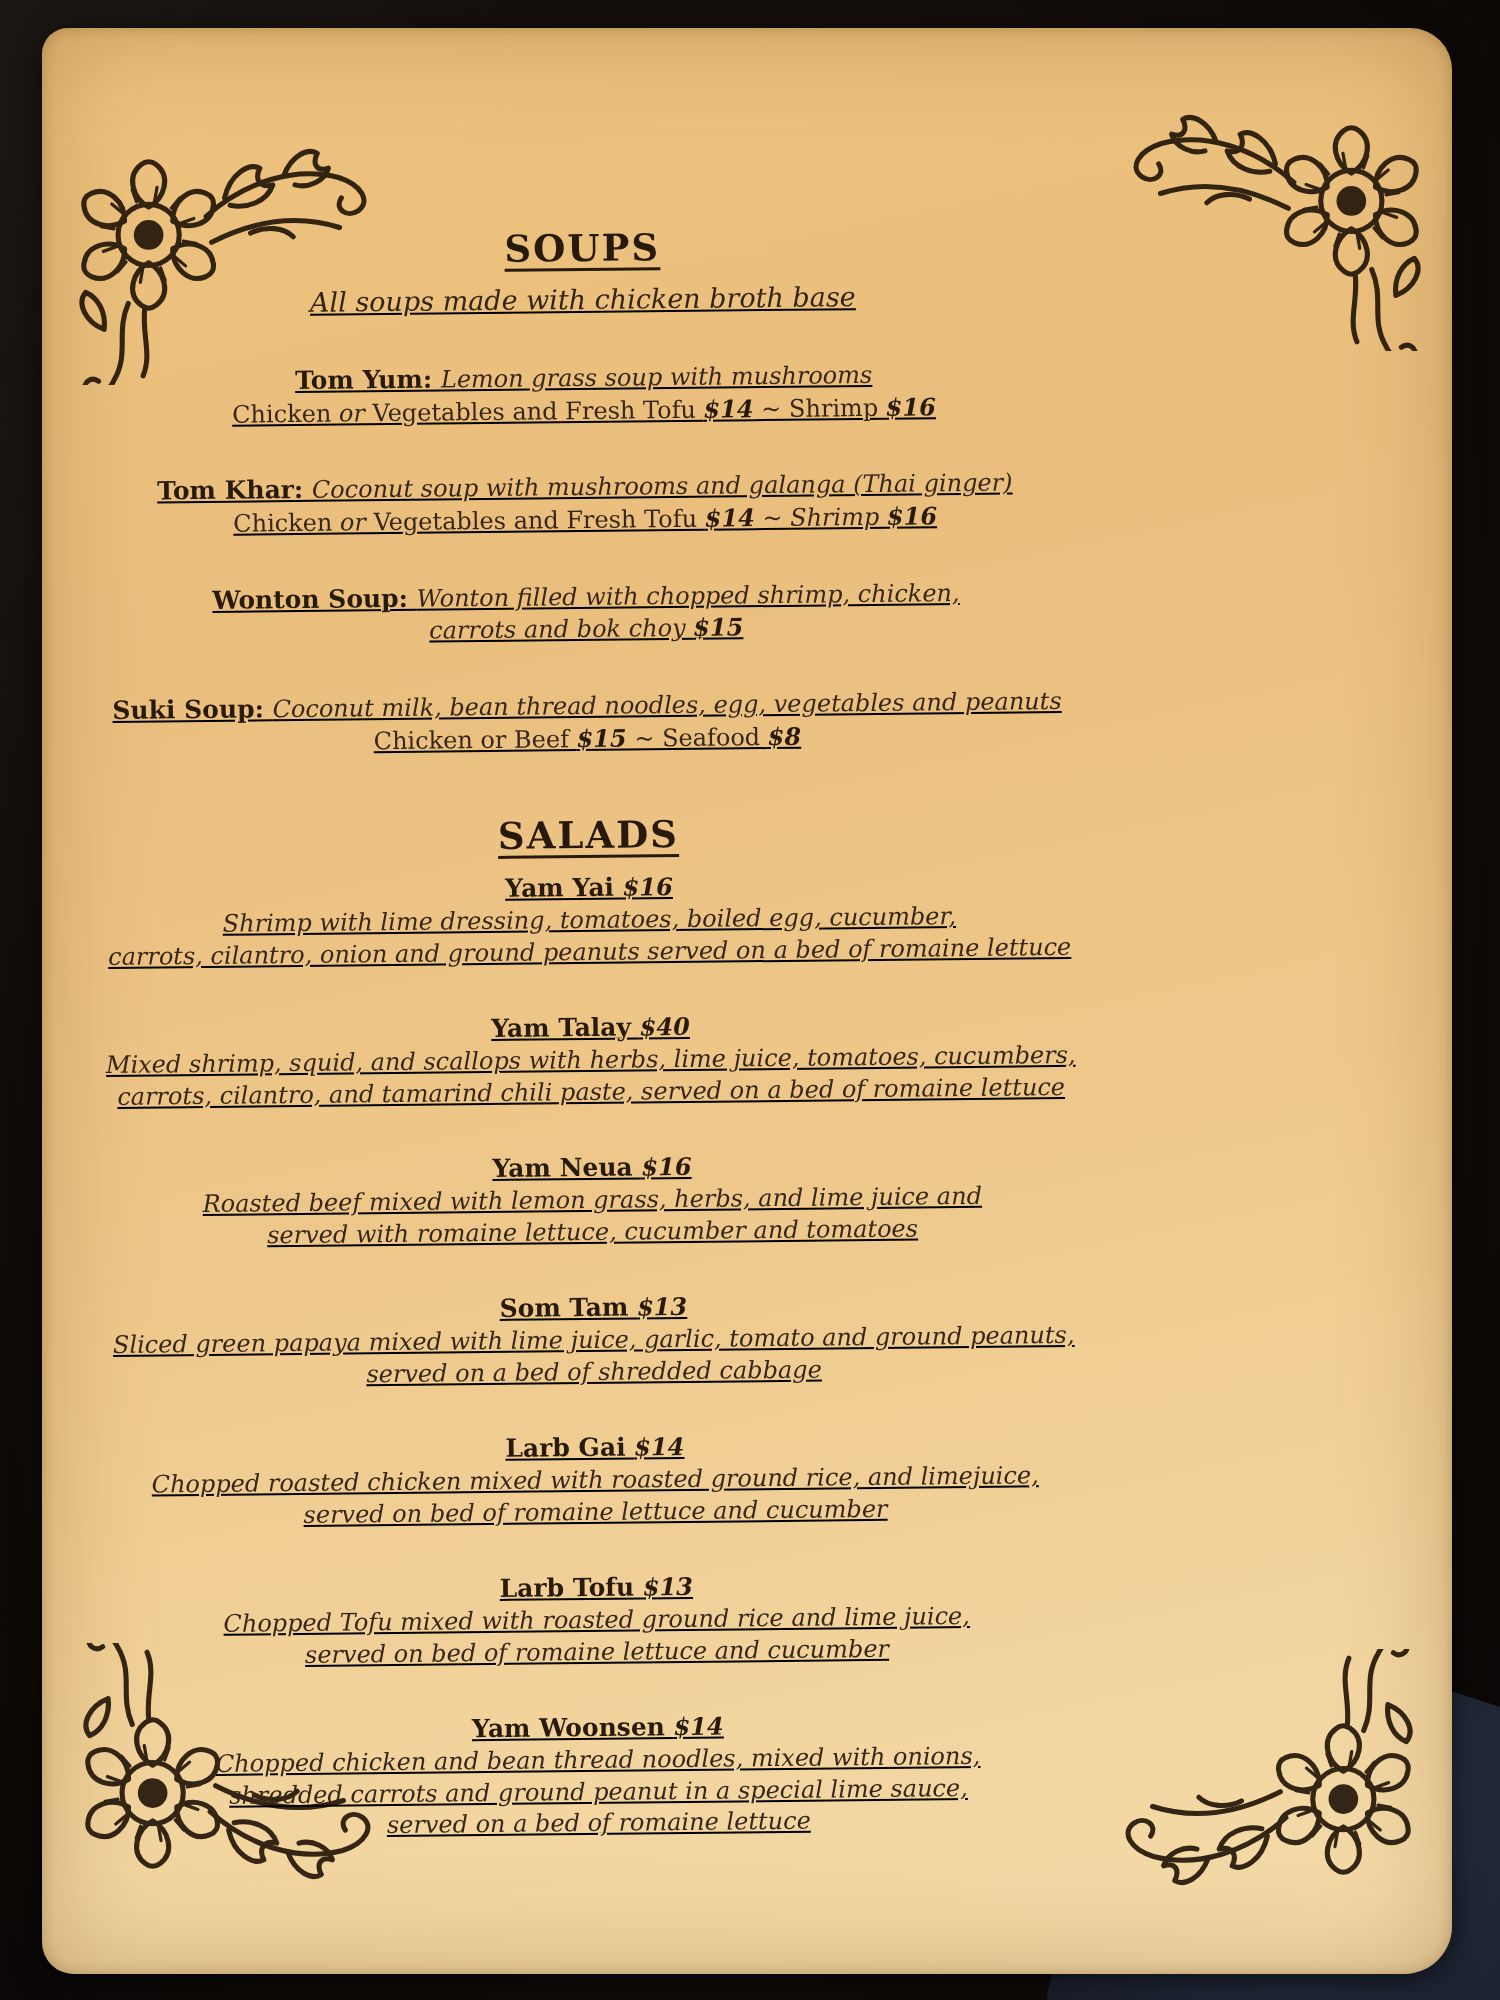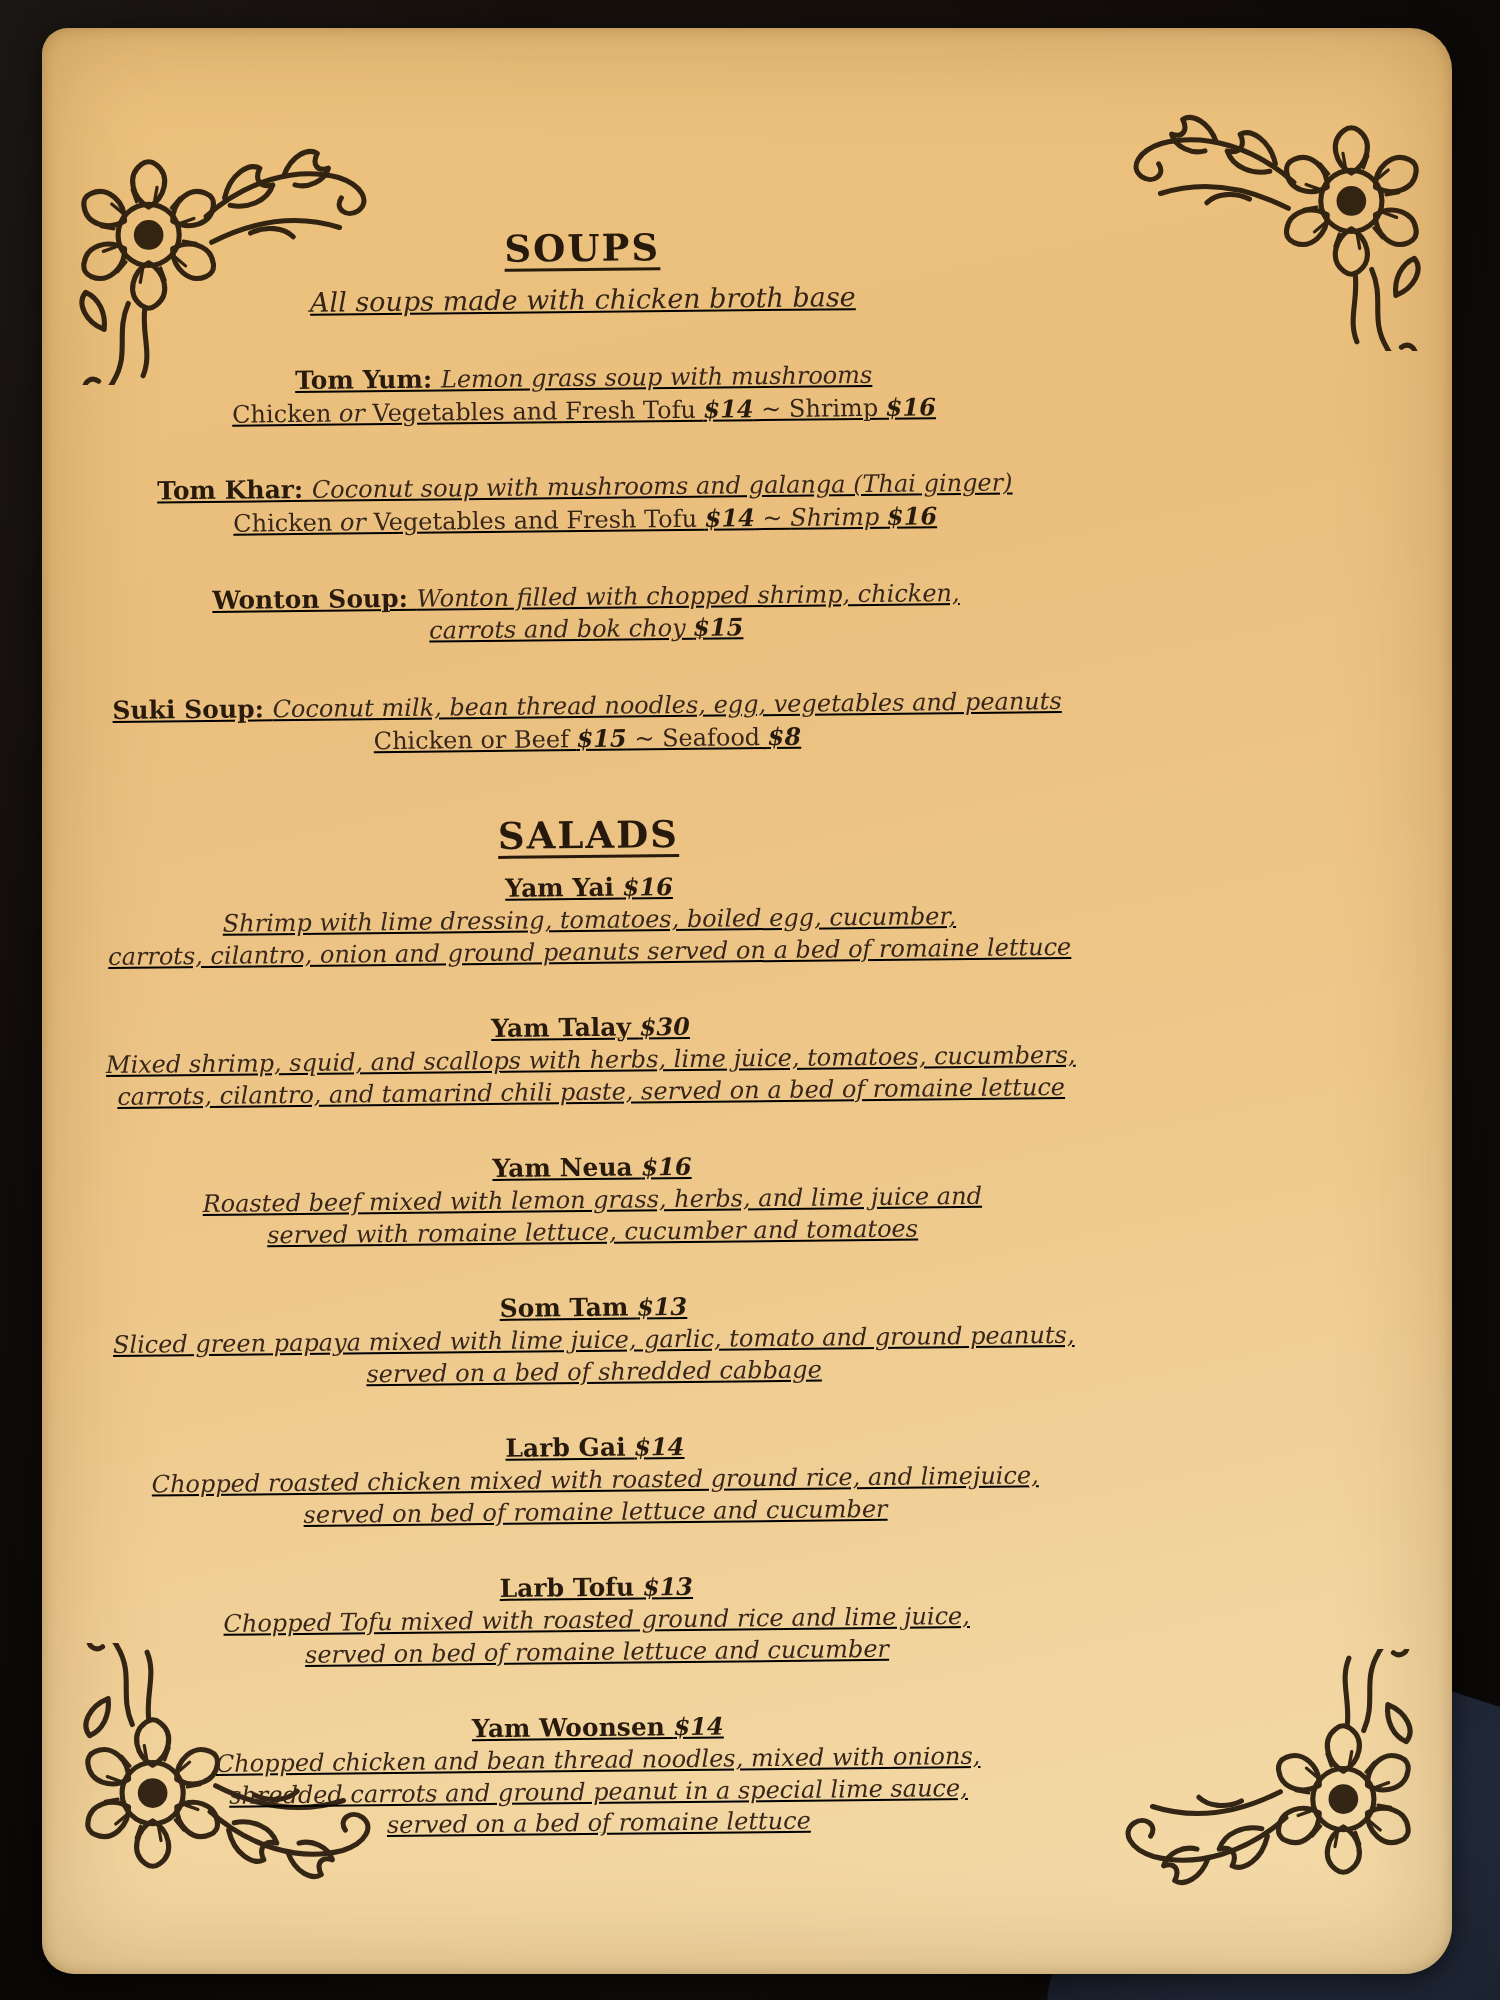--- a/index.html
+++ b/index.html
@@ -130,21 +130,21 @@
   <div class="section">
     <h2 class="section-title">SALADS</h2>
     
     <div>
             <div class="item">
               <div class="line"><span class="seg-b">Yam Yai </span><span class="seg-bi">$16</span></div>
               <div class="line"><span class="seg-i">Shrimp with lime dressing, tomatoes, boiled egg, cucumber,</span></div>
               <div class="line"><span class="seg-i">carrots, cilantro, onion and ground peanuts served on a bed of romaine lettuce</span></div>
             </div>
             <div class="item">
-              <div class="line"><span class="seg-b">Yam Talay </span><span class="seg-bi">$30</span></div>
+              <div class="line"><span class="seg-b">Yam Talay </span><span class="seg-bi">$40</span></div>
               <div class="line"><span class="seg-i">Mixed shrimp, squid, and scallops with herbs, lime juice, tomatoes, cucumbers,</span></div>
               <div class="line"><span class="seg-i">carrots, cilantro, and tamarind chili paste, served on a bed of romaine lettuce</span></div>
             </div>
             <div class="item">
               <div class="line"><span class="seg-b">Yam Neua </span><span class="seg-bi">$16</span></div>
               <div class="line"><span class="seg-i">Roasted beef mixed with lemon grass, herbs, and lime juice and</span></div>
               <div class="line"><span class="seg-i">served with romaine lettuce, cucumber and tomatoes</span></div>
             </div>
             <div class="item">
               <div class="line"><span class="seg-b">Som Tam </span><span class="seg-bi">$13</span></div>

